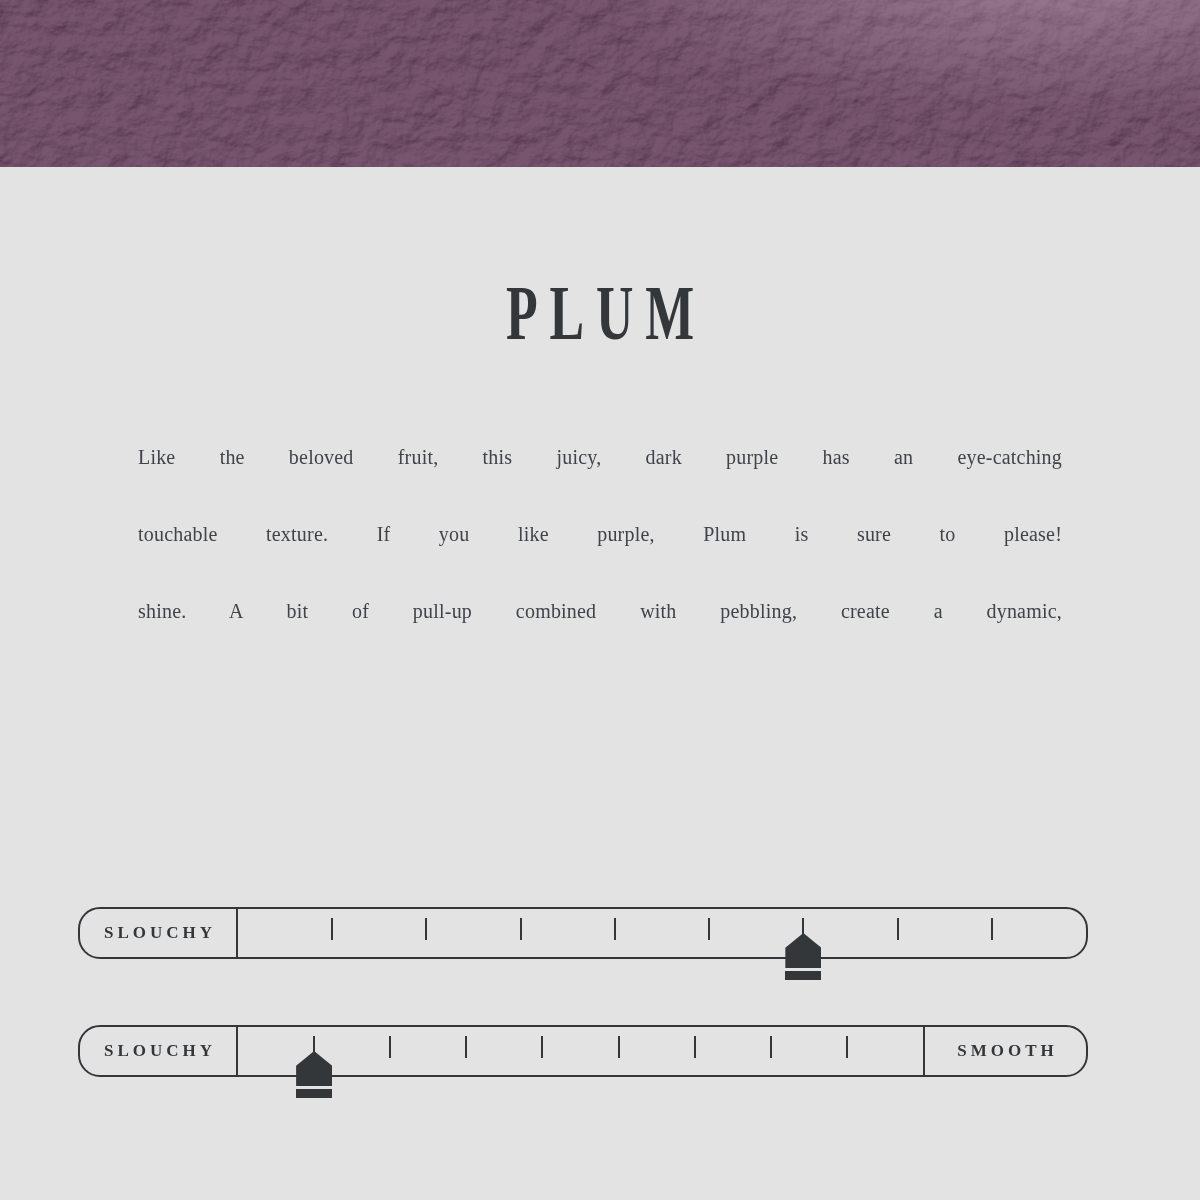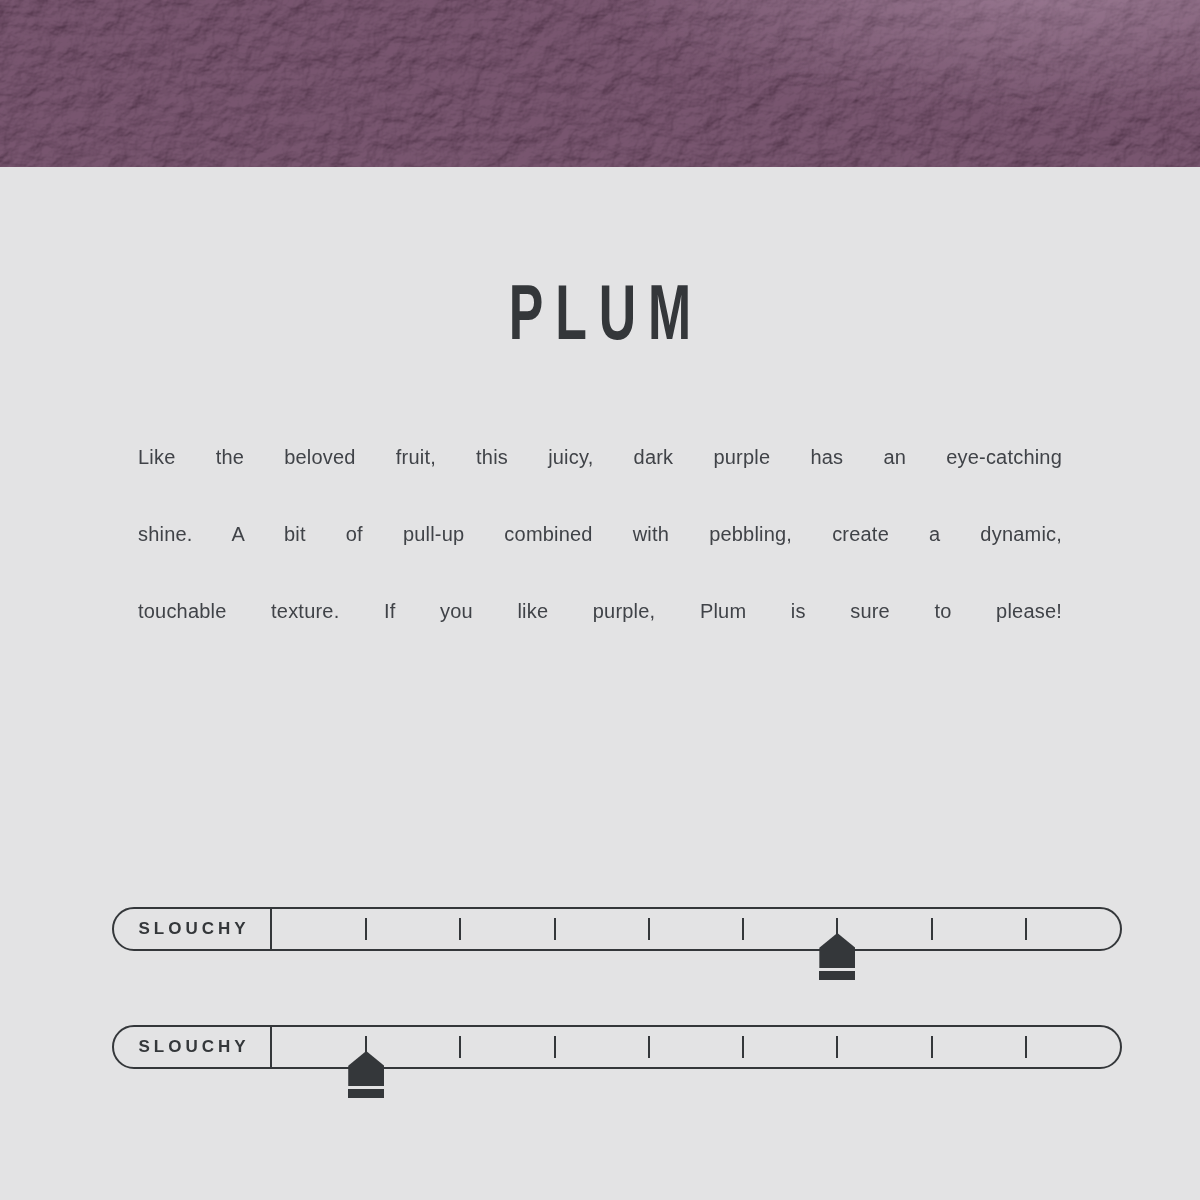--- a/index.html
+++ b/index.html
@@ -7,21 +7,21 @@
     --ink:#34373a;
     --text:#404348;
     --plum:#48283f;
   }
   *{box-sizing:border-box;}
   html,body{margin:0;padding:0;background:var(--bg);}
   .page{
     position:relative;
     width:1200px;height:1200px;
     background:var(--bg);
-    font-family:Liberation Sans, sans-serif;
+    font-family:Liberation Serif, serif;
     overflow:hidden;
   }
 
   
   .swatch{
     position:absolute;top:0;left:0;
     width:1200px;height:167px;
     background:var(--plum);
     overflow:hidden;
   }
@@ -55,22 +55,22 @@
   }
   .description p{
     margin:0;
     text-align:justify;
     text-align-last:justify;
     white-space:normal;
   }
 
   
   .scale{
-    position:absolute;left:112px;
-    width:1010px;height:44px;
+    position:absolute;left:78px;
+    width:1010px;height:52px;
   }
   .scale.first{top:907px;}
   .scale.second{top:1025px;}
   .pill{
     width:100%;height:100%;
     border:2px solid var(--ink);
     border-radius:22px;
     display:flex;
     background:transparent;
   }
@@ -127,22 +127,22 @@
     <svg class="sheen" width="1200" height="167" viewBox="0 0 1200 167" preserveAspectRatio="none">
       <rect width="1200" height="167" filter="url(#leatherRelief)"></rect>
     </svg>
     <div class="glow"></div>
   </div>
 
   <h1 class="title">PLUM</h1>
 
   <div class="description">
     <p>Like the beloved fruit, this juicy, dark purple has an eye-catching</p>
+    <p>touchable texture. If you like purple, Plum is sure to please!</p>
     <p>shine. A bit of pull-up combined with pebbling, create a dynamic,</p>
-    <p>touchable texture. If you like purple, Plum is sure to please!</p>
   </div>
 
   <div class="scale first">
     <div class="pill">
       <div class="cap left">SLOUCHY</div>
       <div class="track">
           <div class="tick" style="left: 11.1111%;"></div>
           <div class="tick" style="left: 22.2222%;"></div>
           <div class="tick" style="left: 33.3333%;"></div>
           <div class="tick" style="left: 44.4444%;"></div>
@@ -168,16 +168,17 @@
             <div class="bar"></div>
           </div>
           <div class="tick" style="left: 22.2222%;"></div>
           <div class="tick" style="left: 33.3333%;"></div>
           <div class="tick" style="left: 44.4444%;"></div>
           <div class="tick" style="left: 55.5556%;"></div>
           <div class="tick" style="left: 66.6667%;"></div>
           <div class="tick" style="left: 77.7778%;"></div>
           <div class="tick" style="left: 88.8889%;"></div>
         </div>
+      <div class="cap right">SMOOTH</div>
     </div>
   </div>
 
 </div>
 
 </body></html>

